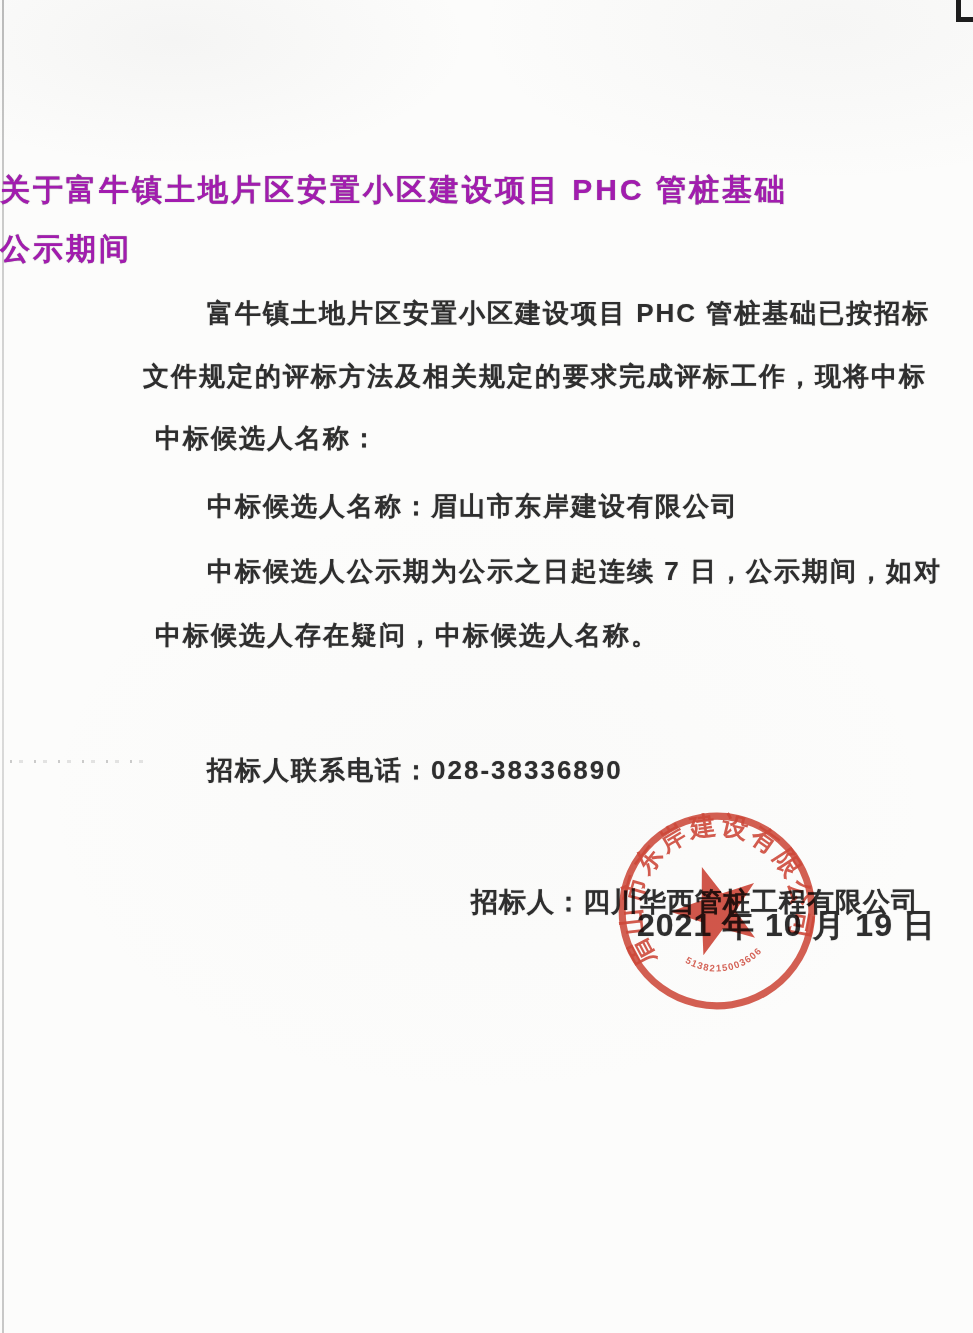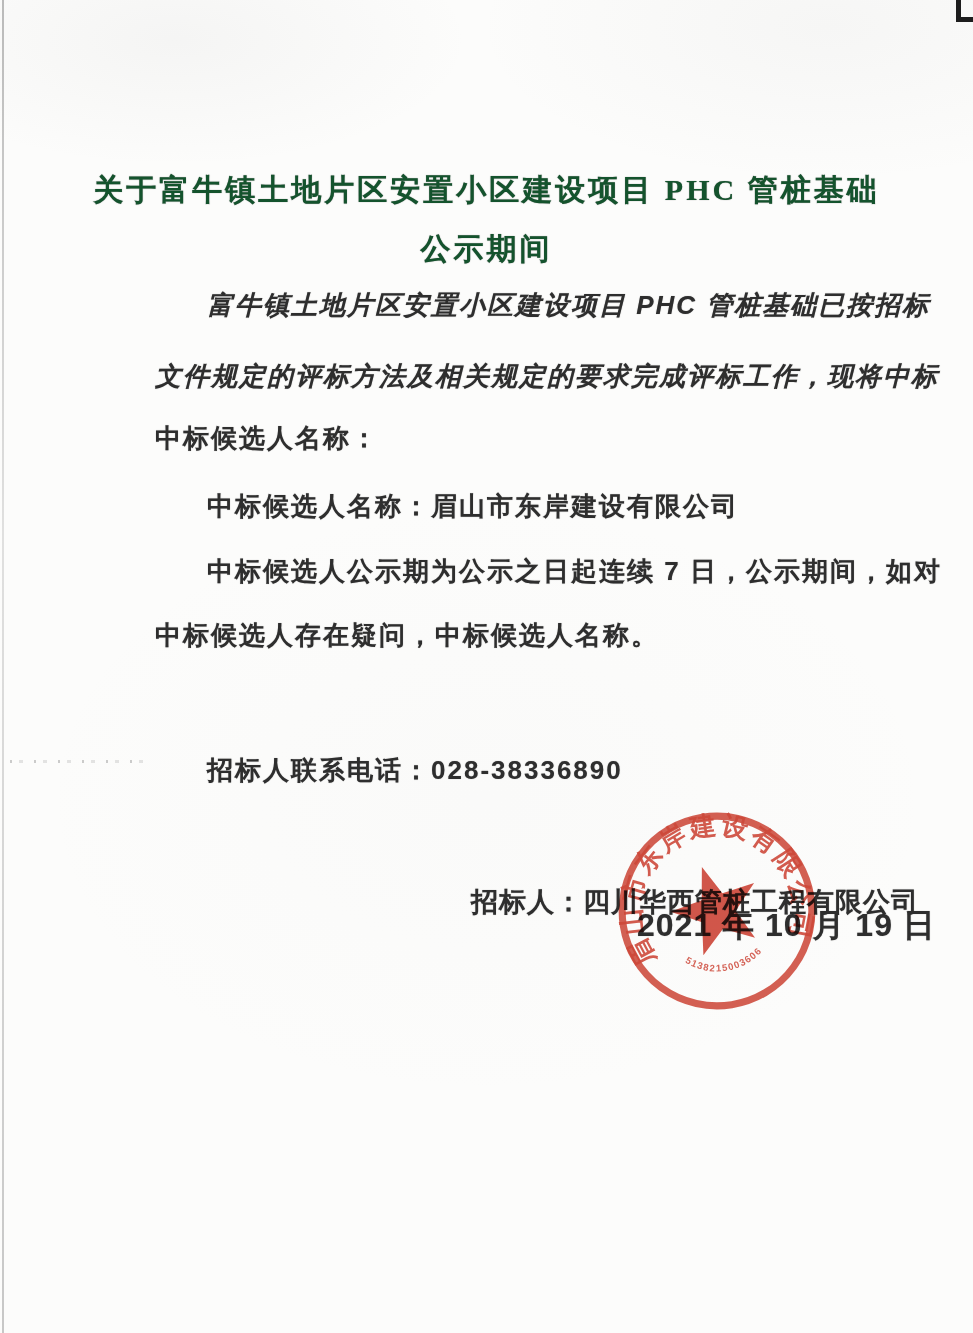--- a/index.html
+++ b/index.html
@@ -25,32 +25,31 @@
     color: #2e2e2e;
     font-weight: 600;
     font-size: 26px;
     letter-spacing: 2px;
     white-space: nowrap;
     text-shadow: 0 0 1px rgba(46,46,46,0.45);
     z-index: 2;
   }
   .title-line {
     left: 0; width: 100%;
-    text-align: center;
+    text-align: left;
     font-size: 30px;
     font-weight: 700;
     letter-spacing: 3px;
-    color: #14532d;
+    color: #a21caf;
     text-shadow: 0 0 1px rgba(30,30,30,0.55);
-    font-family: Liberation Serif, serif;
   }
   #title-1 { top: 170px; }
   #title-2 { top: 229px; }
-  #p1-l1 { top: 288px; left: 207px; font-style: italic; }
-  #p1-l2 { top: 359px; left: 155px; font-style: italic; }
+  #p1-l1 { top: 296px; left: 207px; }
+  #p1-l2 { top: 359px; left: 143px; }
   #p1-l3 { top: 421px; left: 155px; }
   #p2-l1 { top: 489px; left: 207px; }
   #p3-l1 { top: 554px; left: 207px; }
   #p3-l2 { top: 618px; left: 155px; }
   #contact { top: 753px; left: 207px; }
   #sign { top: 884px; left: 471px; font-size: 27px; letter-spacing: 1px; }
   #date { top: 904px; left: 637px; font-size: 32px; letter-spacing: 1px; }
 
   
   .seal {

